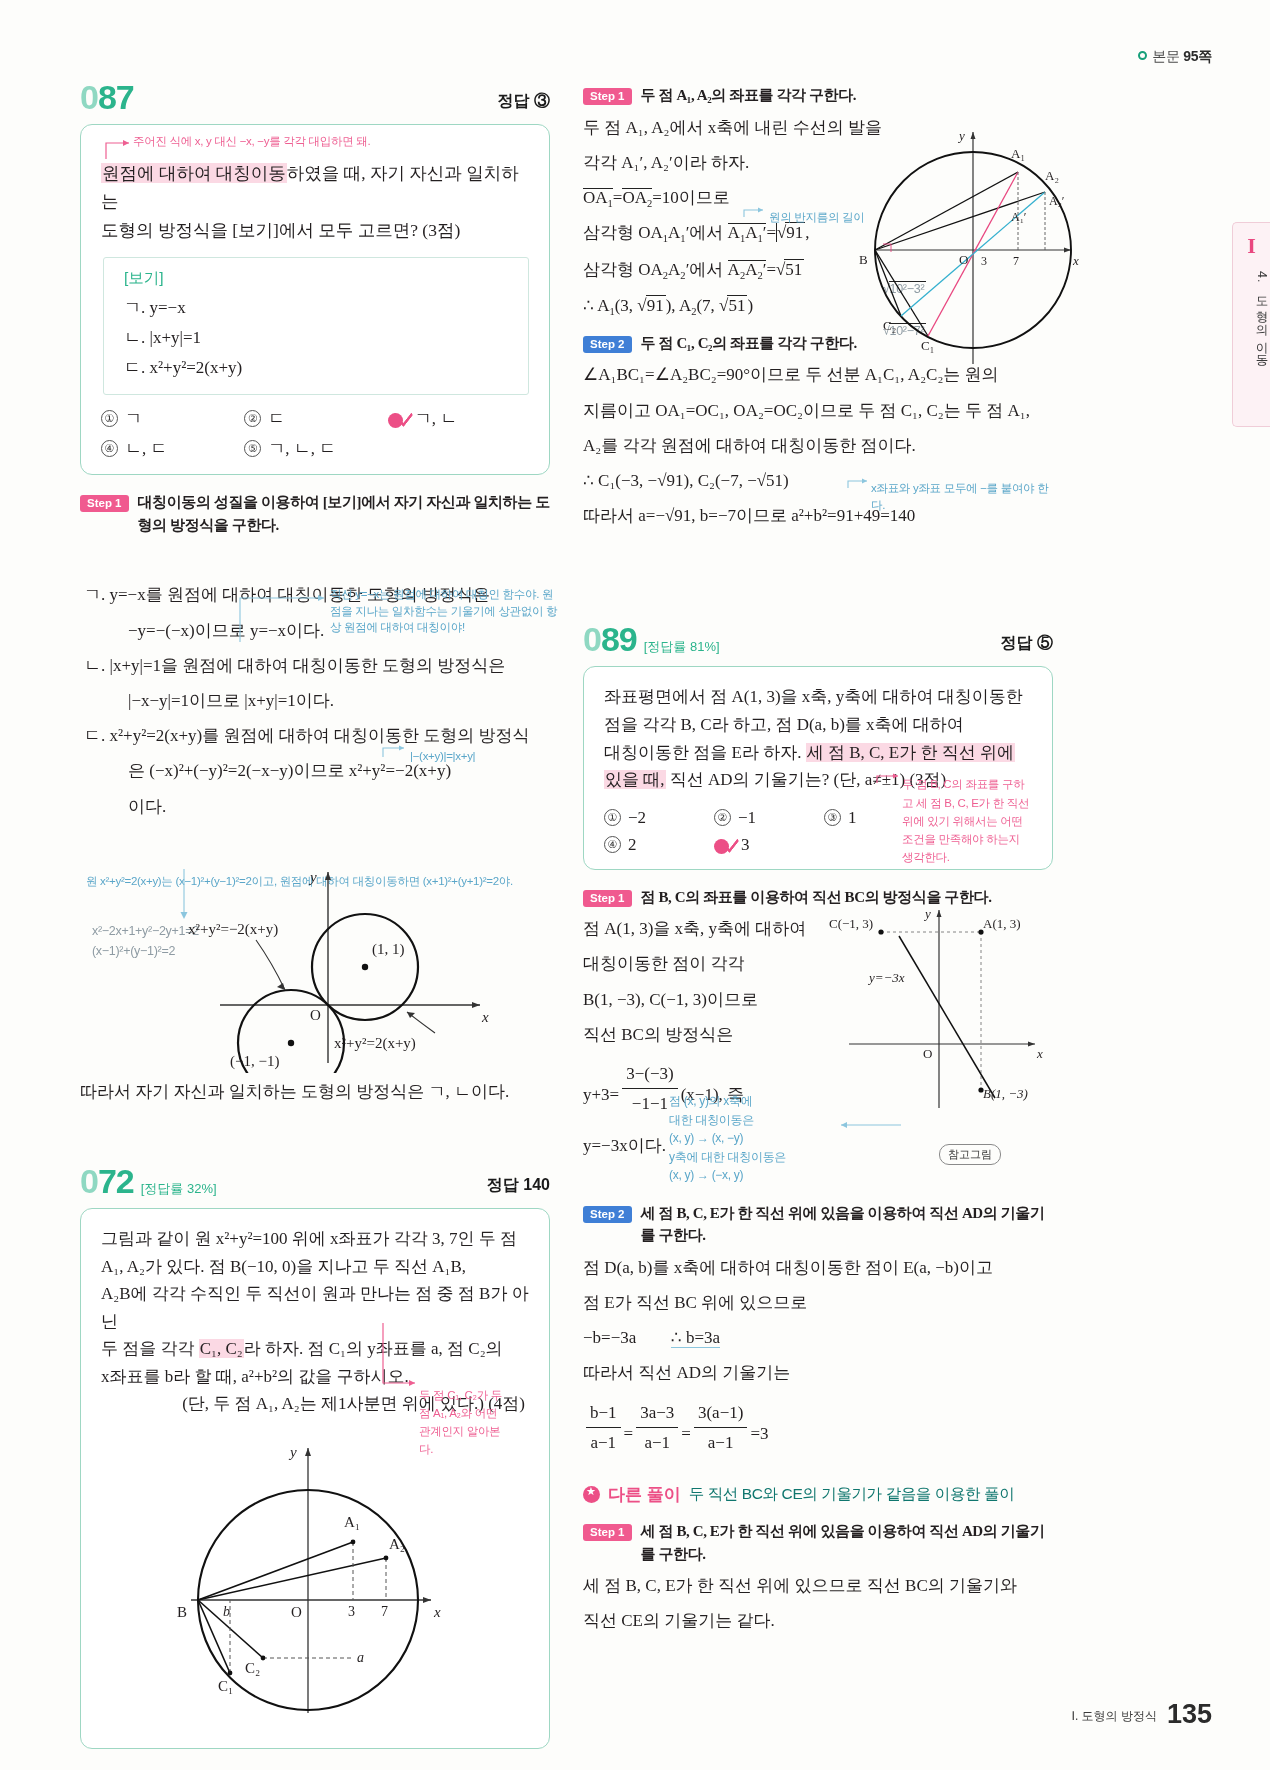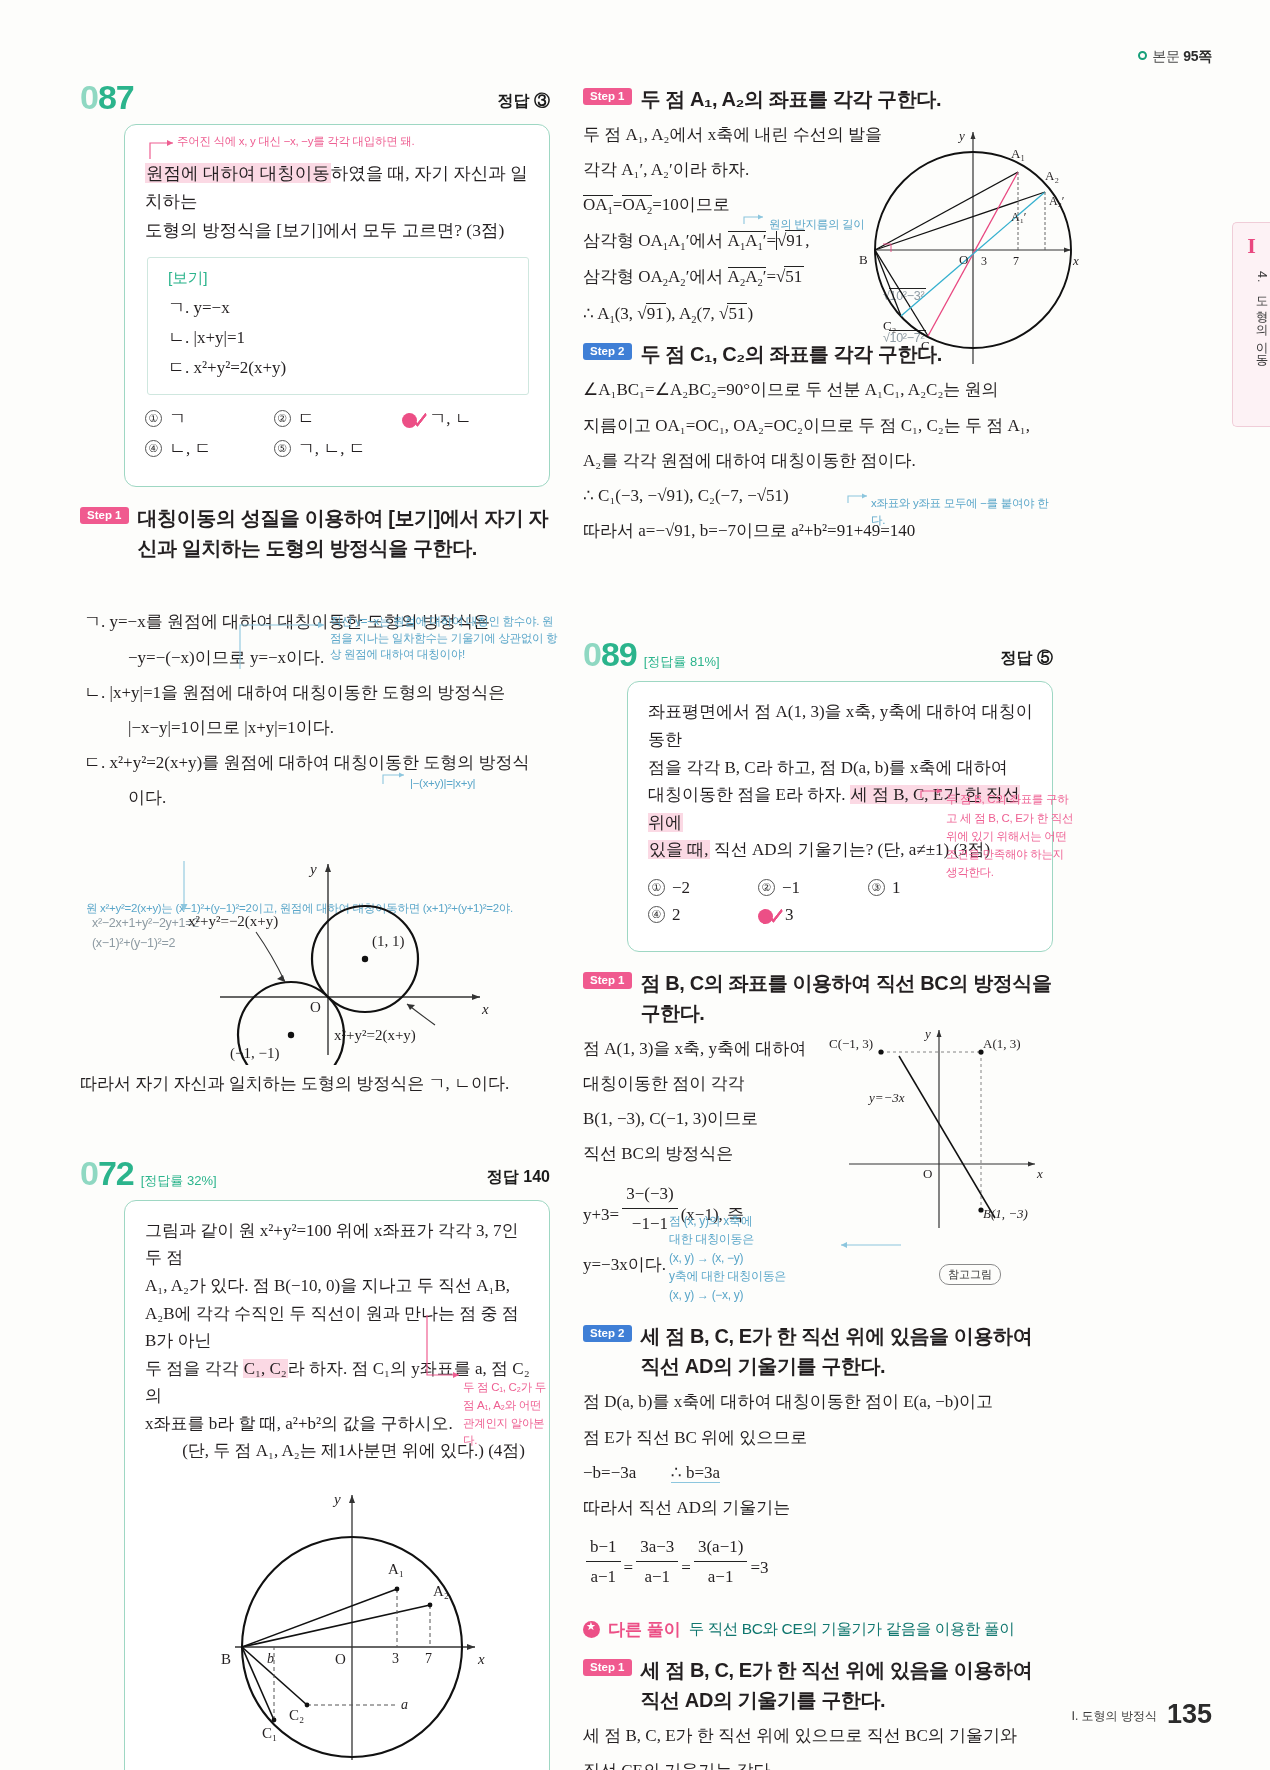--- a/index.html
+++ b/index.html
@@ -40,22 +40,22 @@
   .qhead { display:flex; align-items:baseline; position:relative; margin-bottom:10px; }
   .qnum { font-family:"Liberation Sans",sans-serif; font-weight:bold; font-size:34px;
           color:#2bb48c; letter-spacing:-1px; line-height:1; }
   .qnum .z { color:#8fd8c2; }
   .qrate { font-family:"Liberation Sans",sans-serif; font-size:13px; color:#2bb48c;
            margin-left:7px; }
   .qans { position:absolute; right:0; bottom:2px; font-family:"Liberation Sans",sans-serif;
           font-weight:bold; font-size:16px; color:#1b1b1b; }
 
   
-  .qcard { border:1.3px solid #9ed7c3; border-radius:12px; padding:16px 18px 26px 20px;
-           position:relative; background:#fff;margin-left:44px; }
+  .qcard { border:1.3px solid #9ed7c3; border-radius:12px; padding:16px 18px 14px 20px;
+           position:relative; background:#fff; }
   .qtext { font-size:17.5px; line-height:1.62; }
   .hl-pink { background:#fbd9e4; padding:0 1px; }
 
   
   .bogi { border:1px solid #cfe7df; border-radius:3px; margin:13px 2px 12px 2px;
           padding:10px 16px 12px 20px; }
   .bogi-t { color:#2bb48c; font-size:15.5px; margin-bottom:4px; font-family:"Liberation Sans",sans-serif;}
   .bogi-l { font-size:17px; line-height:1.75; }
 
   
@@ -71,21 +71,21 @@
   .pick::after { content:""; position:absolute; left:7px; top:-3px; width:13px; height:13px;
                  border-left:3px solid #ec4f86; border-bottom:3px solid #ec4f86;
                  transform:rotate(-52deg) skewX(-10deg); border-radius:2px; }
 
   
   .steprow { display:flex; align-items:flex-start; gap:9px; margin-top:16px; }
   .stepbadge { font-family:"Liberation Sans",sans-serif; font-size:11.5px; font-weight:bold;
                color:#fff; background:#f05a8f; border-radius:3px; padding:2px 7px 3px;
                white-space:nowrap; margin-top:4px;}
   .stepbadge.blue { background:#3f7fd6; }
-  .steptxt { font-family:Liberation Sans, sans-serif; font-size:20px; font-weight:bold;
+  .steptxt { font-family:Liberation Serif, serif; font-size:15px; font-weight:bold;
              line-height:1.5; letter-spacing:-0.4px;}
 
   .body-l { font-size:17px; line-height:1.72; margin-top:6px; }
   .indent { padding-left:26px; }
 
   
   .anno { font-family:"Liberation Sans",sans-serif; font-size:11.5px; line-height:1.42;
           letter-spacing:-0.3px; position:absolute;}
   .anno.pink { color:#ee5f92; }
   .anno.blue { color:#5aa6c9; }
@@ -199,20 +199,21 @@
       <div class="body-l indent" style="margin-top:44px; text-indent:-22px;">ㄱ. y=−x를 원점에 대하여 대칭이동한 도형의 방정식은</div>
       <div class="body-l indent" style="padding-left:48px;">−y=−(−x)이므로 y=−x이다.</div>
       <div class="body-l indent" style="text-indent:-22px;">ㄴ. |x+y|=1을 원점에 대하여 대칭이동한 도형의 방정식은</div>
       <div class="body-l indent" style="padding-left:48px;">|−x−y|=1이므로 |x+y|=1이다.</div>
       <div class="anno blue" style="left:330px; top:168px;">|−(x+y)|=|x+y|</div>
       <svg class="ann" style="left:302px; top:163px; width:28px; height:18px;">
         <path d="M1,14 L1,5 L22,5" stroke="#8cc6de" fill="none" stroke-width="1.1"></path>
         <path d="M22,5 l-5,-2.5 l0,5 z" fill="#8cc6de"></path>
       </svg>
       <div class="body-l indent" style="text-indent:-22px;">ㄷ. x²+y²=2(x+y)를 원점에 대하여 대칭이동한 도형의 방정식</div>
+      <div class="body-l indent" style="padding-left:48px;">은 (−x)²+(−y)²=2(−x−y)이므로 x²+y²=−2(x+y)</div>
       <div class="body-l indent" style="padding-left:48px;">이다.</div>
       <div class="anno blue" style="left:6px; top:292px; width:460px; line-height:1.6;">원 x²+y²=2(x+y)는 (x−1)²+(y−1)²=2이고, 원점에 대하여 대칭이동하면 (x+1)²+(y+1)²=2야.</div>
     </div>
 
     <div class="fig" style="height:216px; margin-top:36px;">
       <div class="anno gray" style="left:12px; top:66px; font-size:12.5px;">x²−2x+1+y²−2y+1=2</div>
       <div class="anno gray" style="left:12px; top:86px; font-size:12.5px;">(x−1)²+(y−1)²=2</div>
       <svg class="ann" style="left:98px; top:12px; width:16px; height:52px;">
         <path d="M6,0 L6,44" stroke="#8cc6de" fill="none" stroke-width="1.1"></path>
         <path d="M6,50 l-3.5,-7 l7,0 z" fill="#8cc6de"></path>

